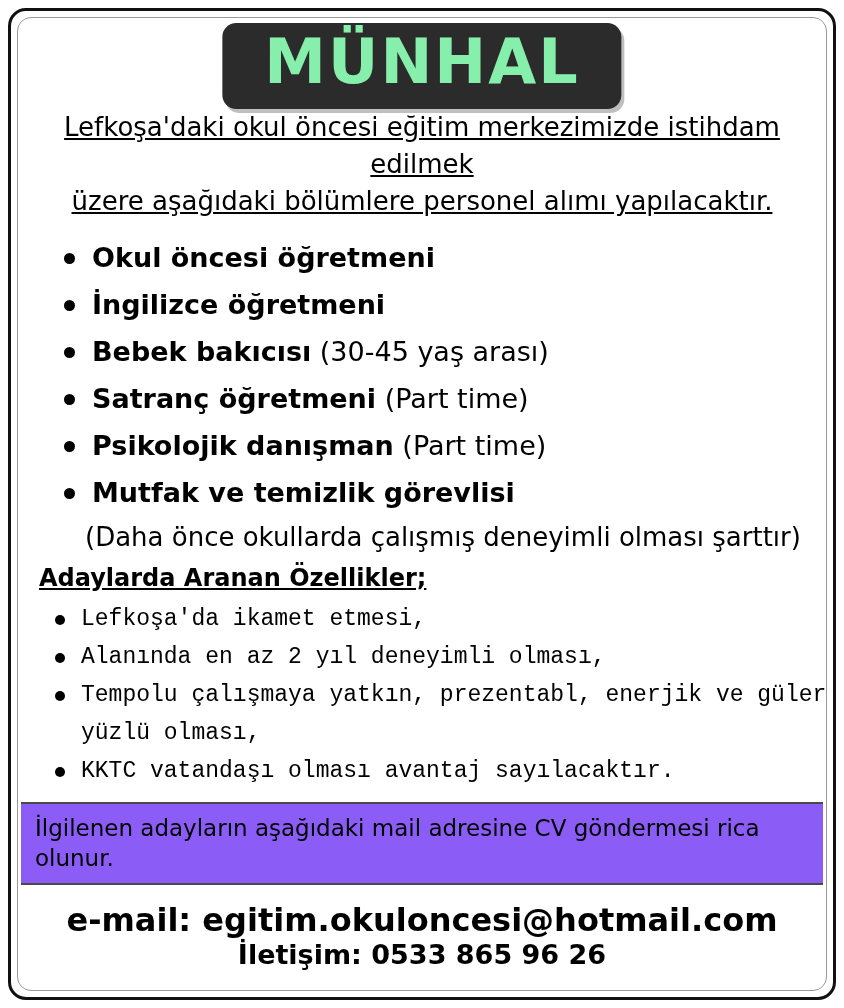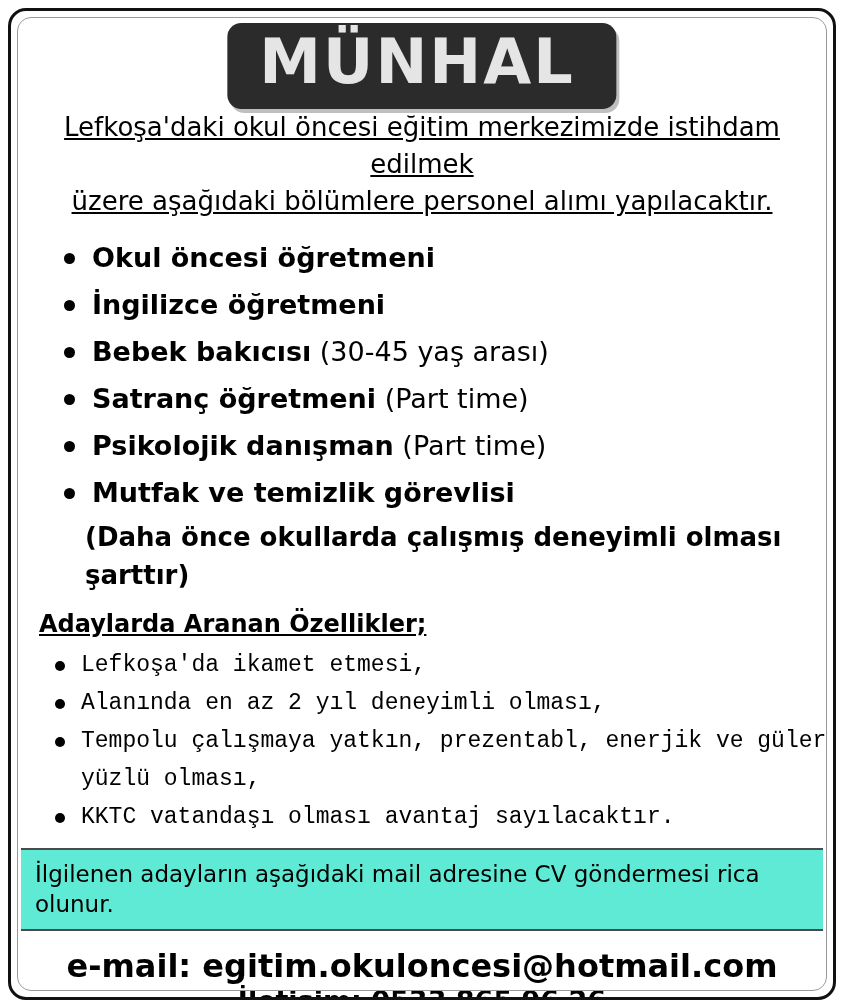--- a/index.html
+++ b/index.html
@@ -42,23 +42,23 @@
   .banner-wrap {
     position: relative;
     height: 96px;
   }
   .banner {
     position: absolute;
     left: 50%;
     transform: translateX(-50%);
     top: 12px;
     background: #2b2b2b;
-    color: #e5e5e5;
+    color: #86efac;
     border-radius: 14px;
-    padding: 2px 42px 10px 32px;
+    padding: 2px 42px 10px 42px;
     box-shadow: 3px 4px 0 rgba(0,0,0,0.25);
   }
   .banner-title {
     font-family: "DejaVu Sans", sans-serif;
     font-weight: bold;
     font-size: 62px;
     letter-spacing: 2px;
     line-height: 74px;
     white-space: nowrap;
   }
@@ -97,26 +97,25 @@
     background: #000;
     border-radius: 50%;
   }
   .positions .strong {
     font-weight: bold;
   }
   .positions .plain {
     font-weight: normal;
   }
   .note-line {
-    margin: 2px 0 12px 0;
+    margin: 2px 0 4px 0;
     padding-left: 74px;
     font-size: 26px;
     line-height: 38px;
     font-family: "DejaVu Sans", sans-serif;
-    font-weight: bold;
   }
 
   
   .req-title {
     margin: 4px 0 2px 28px;
     font-size: 24px;
     font-weight: bold;
     font-family: "DejaVu Sans", sans-serif;
     text-decoration: underline;
     display: inline-block;
@@ -139,21 +138,21 @@
     top: 15px;
     width: 10px;
     height: 10px;
     background: #000;
     border-radius: 50%;
   }
 
   
   .cta-bar {
     margin: 12px 10px 0 10px;
-    background: #5eead4;
+    background: #8b5cf6;
     border-top: 2px solid #4a4a4a;
     border-bottom: 2px solid #4a4a4a;
     padding: 9px 14px 10px 14px;
     font-size: 23px;
     line-height: 30px;
     font-family: "DejaVu Sans", sans-serif;
   }
 
   
   .email {

